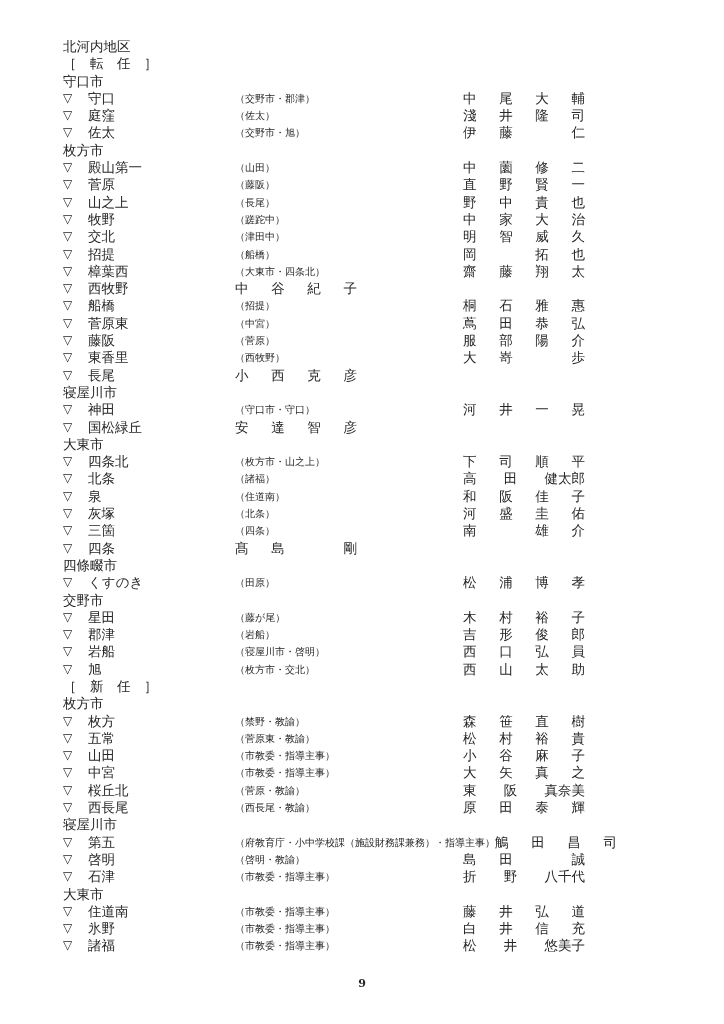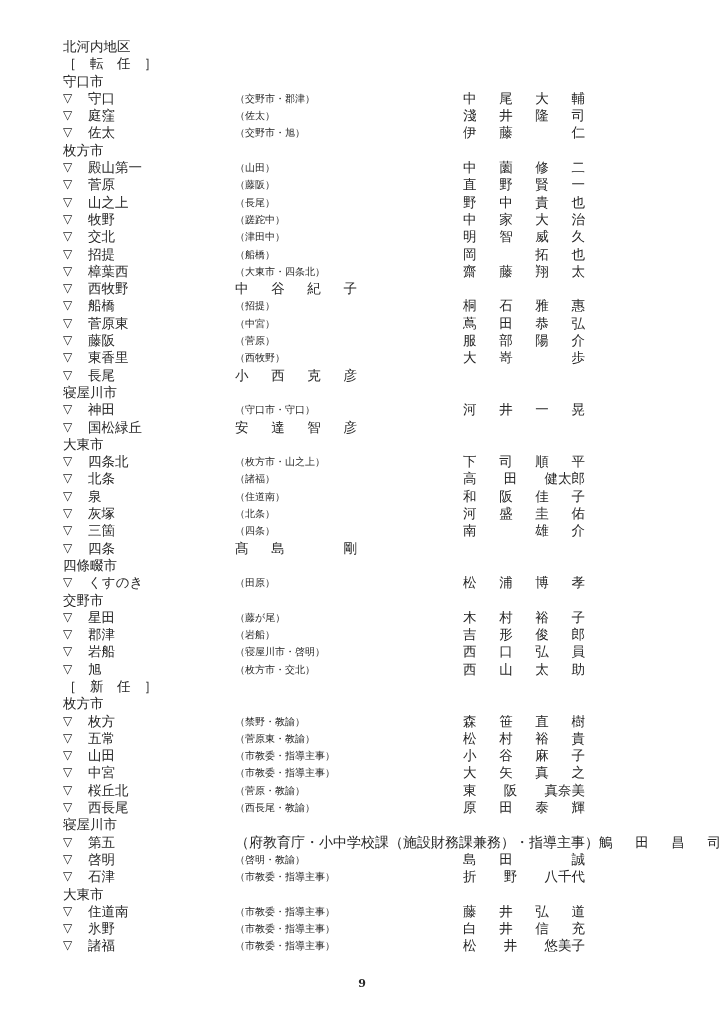--- a/index.html
+++ b/index.html
@@ -16,21 +16,21 @@
     height:17.3px;line-height:17.3px;
     font-size:13.5px;white-space:nowrap;
   }
   .row{
     display:grid;
     grid-template-columns:25px 147px 1fr 122px;
     align-items:center;
   }
   .marker{font-size:12px;}
   .from{font-size:10px;}
-  .from.small{font-size:14px;letter-spacing:0;}
+  .from.small{font-size:10px;letter-spacing:0;}
   .name{
     display:flex;justify-content:space-between;
     width:122px;
   }
   .name .pad{display:inline-block;width:1em;}
   .name .tight{letter-spacing:0;}
   .pageno{
     position:absolute;top:977px;left:0;width:724px;
     text-align:center;font-size:11px;font-weight:bold;
   }

